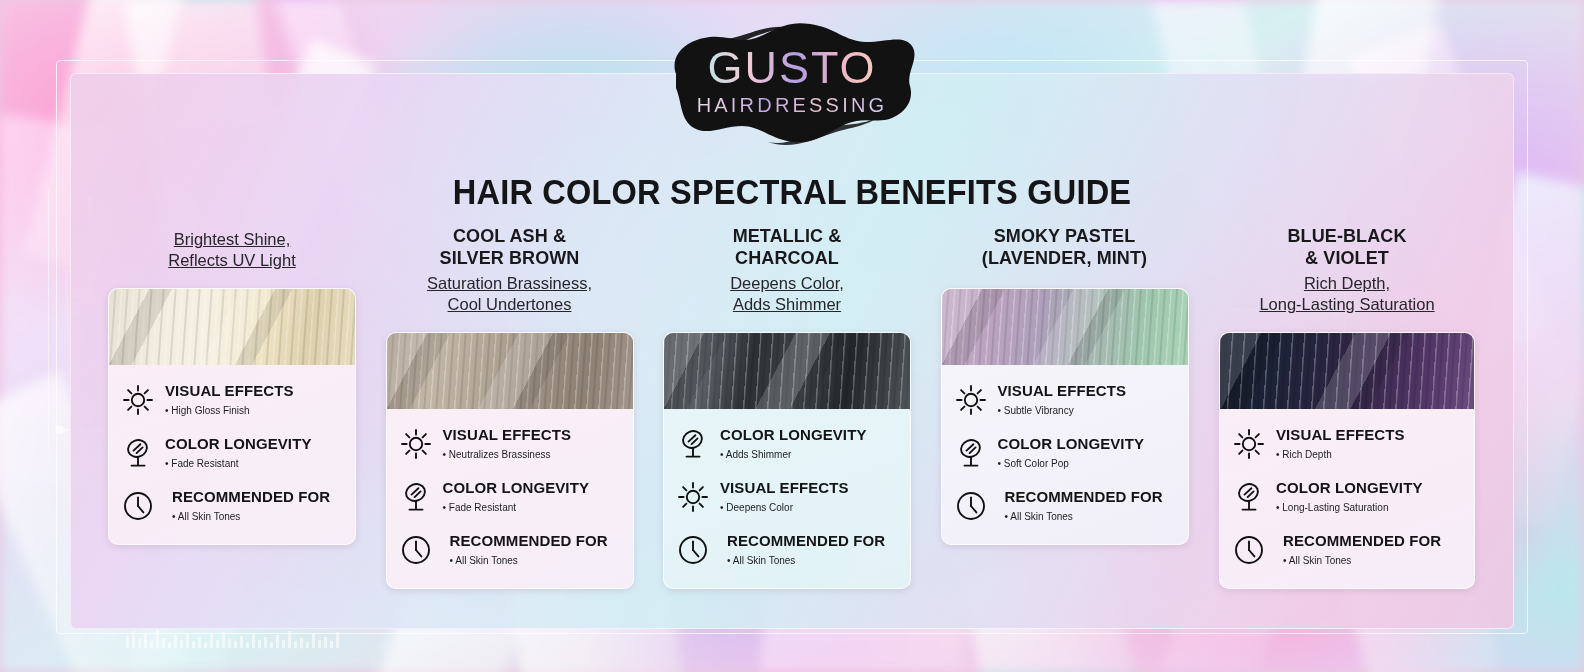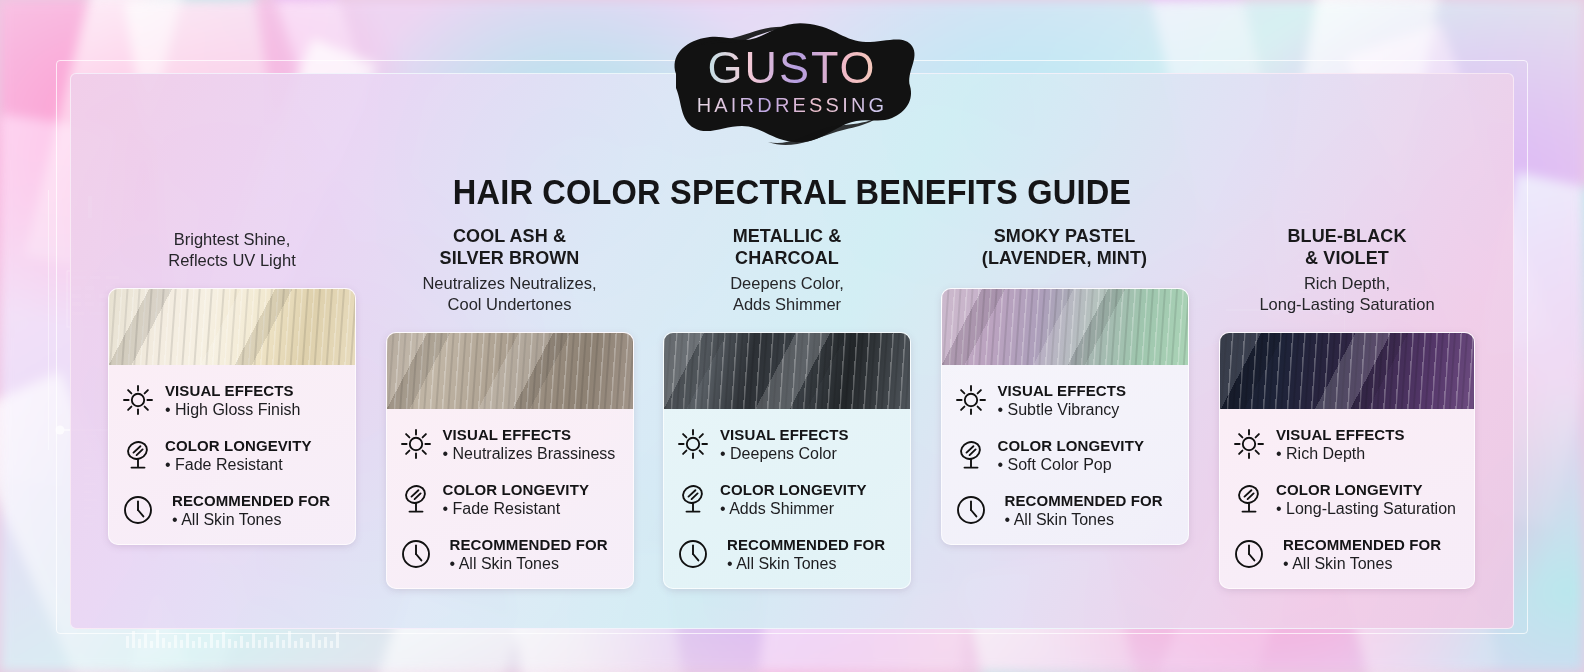--- a/index.html
+++ b/index.html
@@ -116,21 +116,21 @@
   }
   .col { width: 274px; display: flex; flex-direction: column; align-items: center; }
   .col:last-child { width: 284px; }
 
   .col-title {
     text-align: center; font-size: 18px; font-weight: bold;
     color: #19191b; line-height: 1.22; letter-spacing: .1px;
   }
   .col-sub {
     text-align: center; font-size: 16.5px; font-weight: 400;
-    color: #26262a; line-height: 1.25; margin-top: 3px;
+    color: #26262a; line-height: 1.25; margin-top: 3px; text-decoration: underline;
   }
 
   
   .card {
     margin-top: 18px;
     width: 248px; height: 257px;
     border-radius: 10px;
     overflow: hidden;
     background: linear-gradient(160deg, rgba(253,240,246,.97), rgba(247,238,249,.97));
     box-shadow: 0 2px 7px rgba(120,90,130,.18);
@@ -161,21 +161,21 @@
   .feat:last-child { margin-bottom: 0; gap: 17px; }
   .feat-icon { flex: 0 0 34px; width: 34px; height: 34px; margin-top: 2px; }
   .feat-icon svg { display: block; width: 34px; height: 34px; }
   .feat-txt { padding-top: 1px; }
   .feat-label {
     font-size: 15px; font-weight: bold; color: #141416;
     letter-spacing: .1px; line-height: 1.1;
     white-space: nowrap;
   }
   .feat-value {
-    font-size: 16px; color: #1d1d20; line-height: 1.25; margin-top: 2px;
+    font-size: 10px; color: #1d1d20; line-height: 1.25; margin-top: 2px;
     white-space: nowrap;
   }
 
   
   .hud { position: absolute; pointer-events: none; }
   .hud-grid-l { left: 66px; top: 270px; width: 60px; height: 58px; opacity: .52; }
   .hud-ticks-l { left: 82px; top: 432px; width: 18px; height: 96px; opacity: .5; }
   .hud-line-l  { left: 50px; top: 424px; width: 90px; height: 12px; opacity: .7; }
   .hud-vline-l { left: 48px; top: 190px; width: 2px; height: 260px; opacity: .45; }
   .hud-ticks-r { right: 272px; top: 208px; width: 18px; height: 100px; opacity: .55; }
@@ -425,21 +425,21 @@
           </div>
         </div>
       </div>
 
       <div class="col">
         <div class="col-title">
           <div>COOL ASH &amp;</div>
           <div>SILVER BROWN</div>
         </div>
         <div class="col-sub">
-          <div>Neutralizes Neutralizes,</div>
+          <div>Saturation Brassiness,</div>
           <div>Cool Undertones</div>
         </div>
         <div class="card">
           <div class="swatch" style="background:linear-gradient(100deg,#a99c8d 0%,#c2b7a7 20%,#b0a494 42%,#9d9183 60%,#8d8173 80%,#a2958a 100%);">
             <div class="strands"></div>
             <div class="chev"></div>
           </div>
           <div class="card-body">
             <div class="feat">
               <span class="feat-icon">
@@ -503,54 +503,54 @@
         </div>
         <div class="card" style="background:linear-gradient(160deg, rgba(234,246,249,.97), rgba(226,243,247,.97));">
           <div class="swatch" style="background:linear-gradient(100deg,#4a4f54 0%,#5a6066 18%,#2c3035 36%,#3f454b 56%,#222629 74%,#50565c 100%);">
             <div class="strands"></div>
             <div class="chev"></div>
           </div>
           <div class="card-body">
             <div class="feat">
               <span class="feat-icon">
                 <svg viewBox="0 0 34 34" fill="none" stroke="#111" stroke-width="1.9" stroke-linecap="round">
+                  <ellipse cx="16.5" cy="12.5" rx="9.6" ry="8.2" transform="rotate(-22 16.5 12.5)"></ellipse>
+                  <line x1="12.5" y1="14.6" x2="19.4" y2="8.2"></line>
+                    <line x1="15.6" y1="17.1" x2="21.6" y2="11.4"></line>
+                  <line x1="17" y1="21" x2="17" y2="28.5"></line>
+                  <line x1="10.5" y1="29.6" x2="23.5" y2="29.6"></line>
+                </svg>
+              </span>
+              <span class="feat-txt">
+                <span class="feat-label">COLOR LONGEVITY</span>
+                <span class="feat-value">• <span>Adds Shimmer</span></span>
+              </span>
+            </div>
+            <div class="feat">
+              <span class="feat-icon">
+                <svg viewBox="0 0 34 34" fill="none" stroke="#111" stroke-width="1.9" stroke-linecap="round">
                   <circle cx="17" cy="17" r="6.2"></circle>
                   <line x1="17" y1="3" x2="17" y2="7.6"></line>
                     <line x1="17" y1="26.4" x2="17" y2="31"></line>
                   <line x1="3" y1="17" x2="7.6" y2="17"></line>
                     <line x1="26.4" y1="17" x2="31" y2="17"></line>
                   <line x1="7.1" y1="7.1" x2="10.4" y2="10.4"></line>
                     <line x1="23.6" y1="23.6" x2="26.9" y2="26.9"></line>
                   <line x1="26.9" y1="7.1" x2="23.6" y2="10.4"></line>
                     <line x1="10.4" y1="23.6" x2="7.1" y2="26.9"></line>
                 </svg>
               </span>
               <span class="feat-txt">
                 <span class="feat-label">VISUAL EFFECTS</span>
                 <span class="feat-value">• <span>Deepens Color</span></span>
               </span>
             </div>
             <div class="feat">
               <span class="feat-icon">
                 <svg viewBox="0 0 34 34" fill="none" stroke="#111" stroke-width="1.9" stroke-linecap="round">
-                  <ellipse cx="16.5" cy="12.5" rx="9.6" ry="8.2" transform="rotate(-22 16.5 12.5)"></ellipse>
-                  <line x1="12.5" y1="14.6" x2="19.4" y2="8.2"></line>
-                    <line x1="15.6" y1="17.1" x2="21.6" y2="11.4"></line>
-                  <line x1="17" y1="21" x2="17" y2="28.5"></line>
-                  <line x1="10.5" y1="29.6" x2="23.5" y2="29.6"></line>
-                </svg>
-              </span>
-              <span class="feat-txt">
-                <span class="feat-label">COLOR LONGEVITY</span>
-                <span class="feat-value">• <span>Adds Shimmer</span></span>
-              </span>
-            </div>
-            <div class="feat">
-              <span class="feat-icon">
-                <svg viewBox="0 0 34 34" fill="none" stroke="#111" stroke-width="1.9" stroke-linecap="round">
                   <circle cx="17" cy="17" r="13"></circle>
                   <line x1="17" y1="17" x2="17" y2="8.5"></line>
                     <line x1="17" y1="17" x2="22.4" y2="23.4"></line>
                 </svg>
               </span>
               <span class="feat-txt">
                 <span class="feat-label">RECOMMENDED FOR</span>
                 <span class="feat-value">• <span>All Skin Tones</span></span>
               </span>
             </div>

